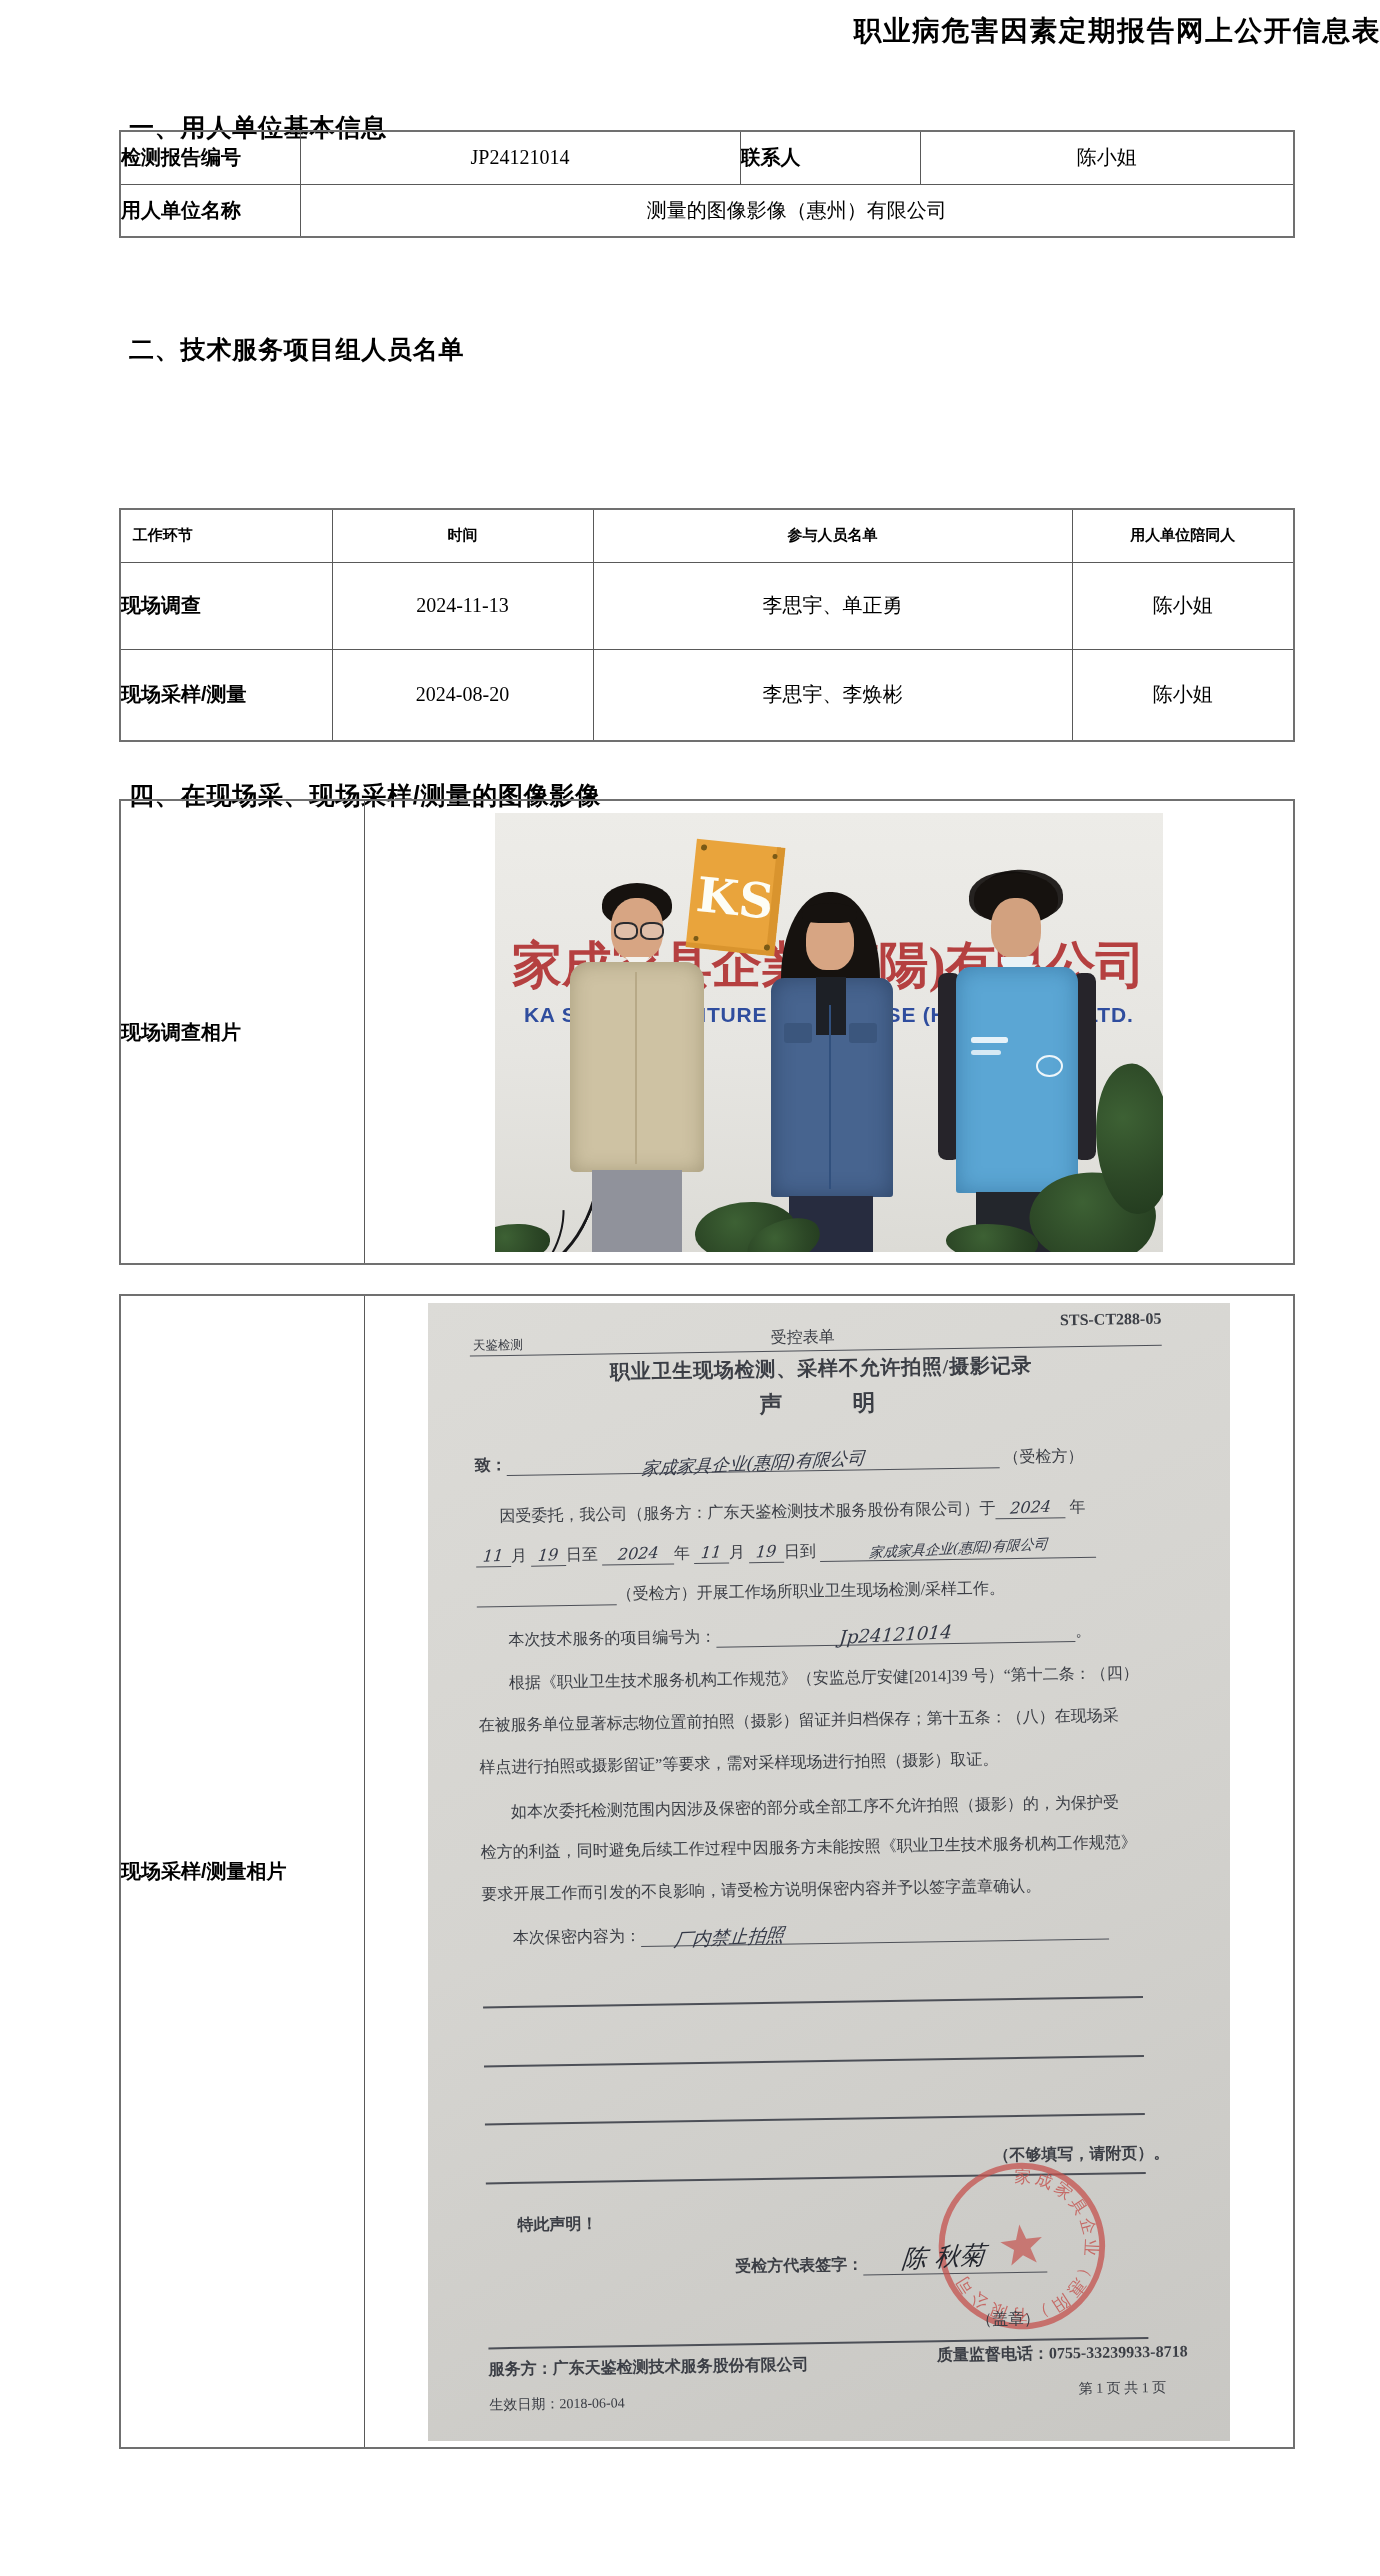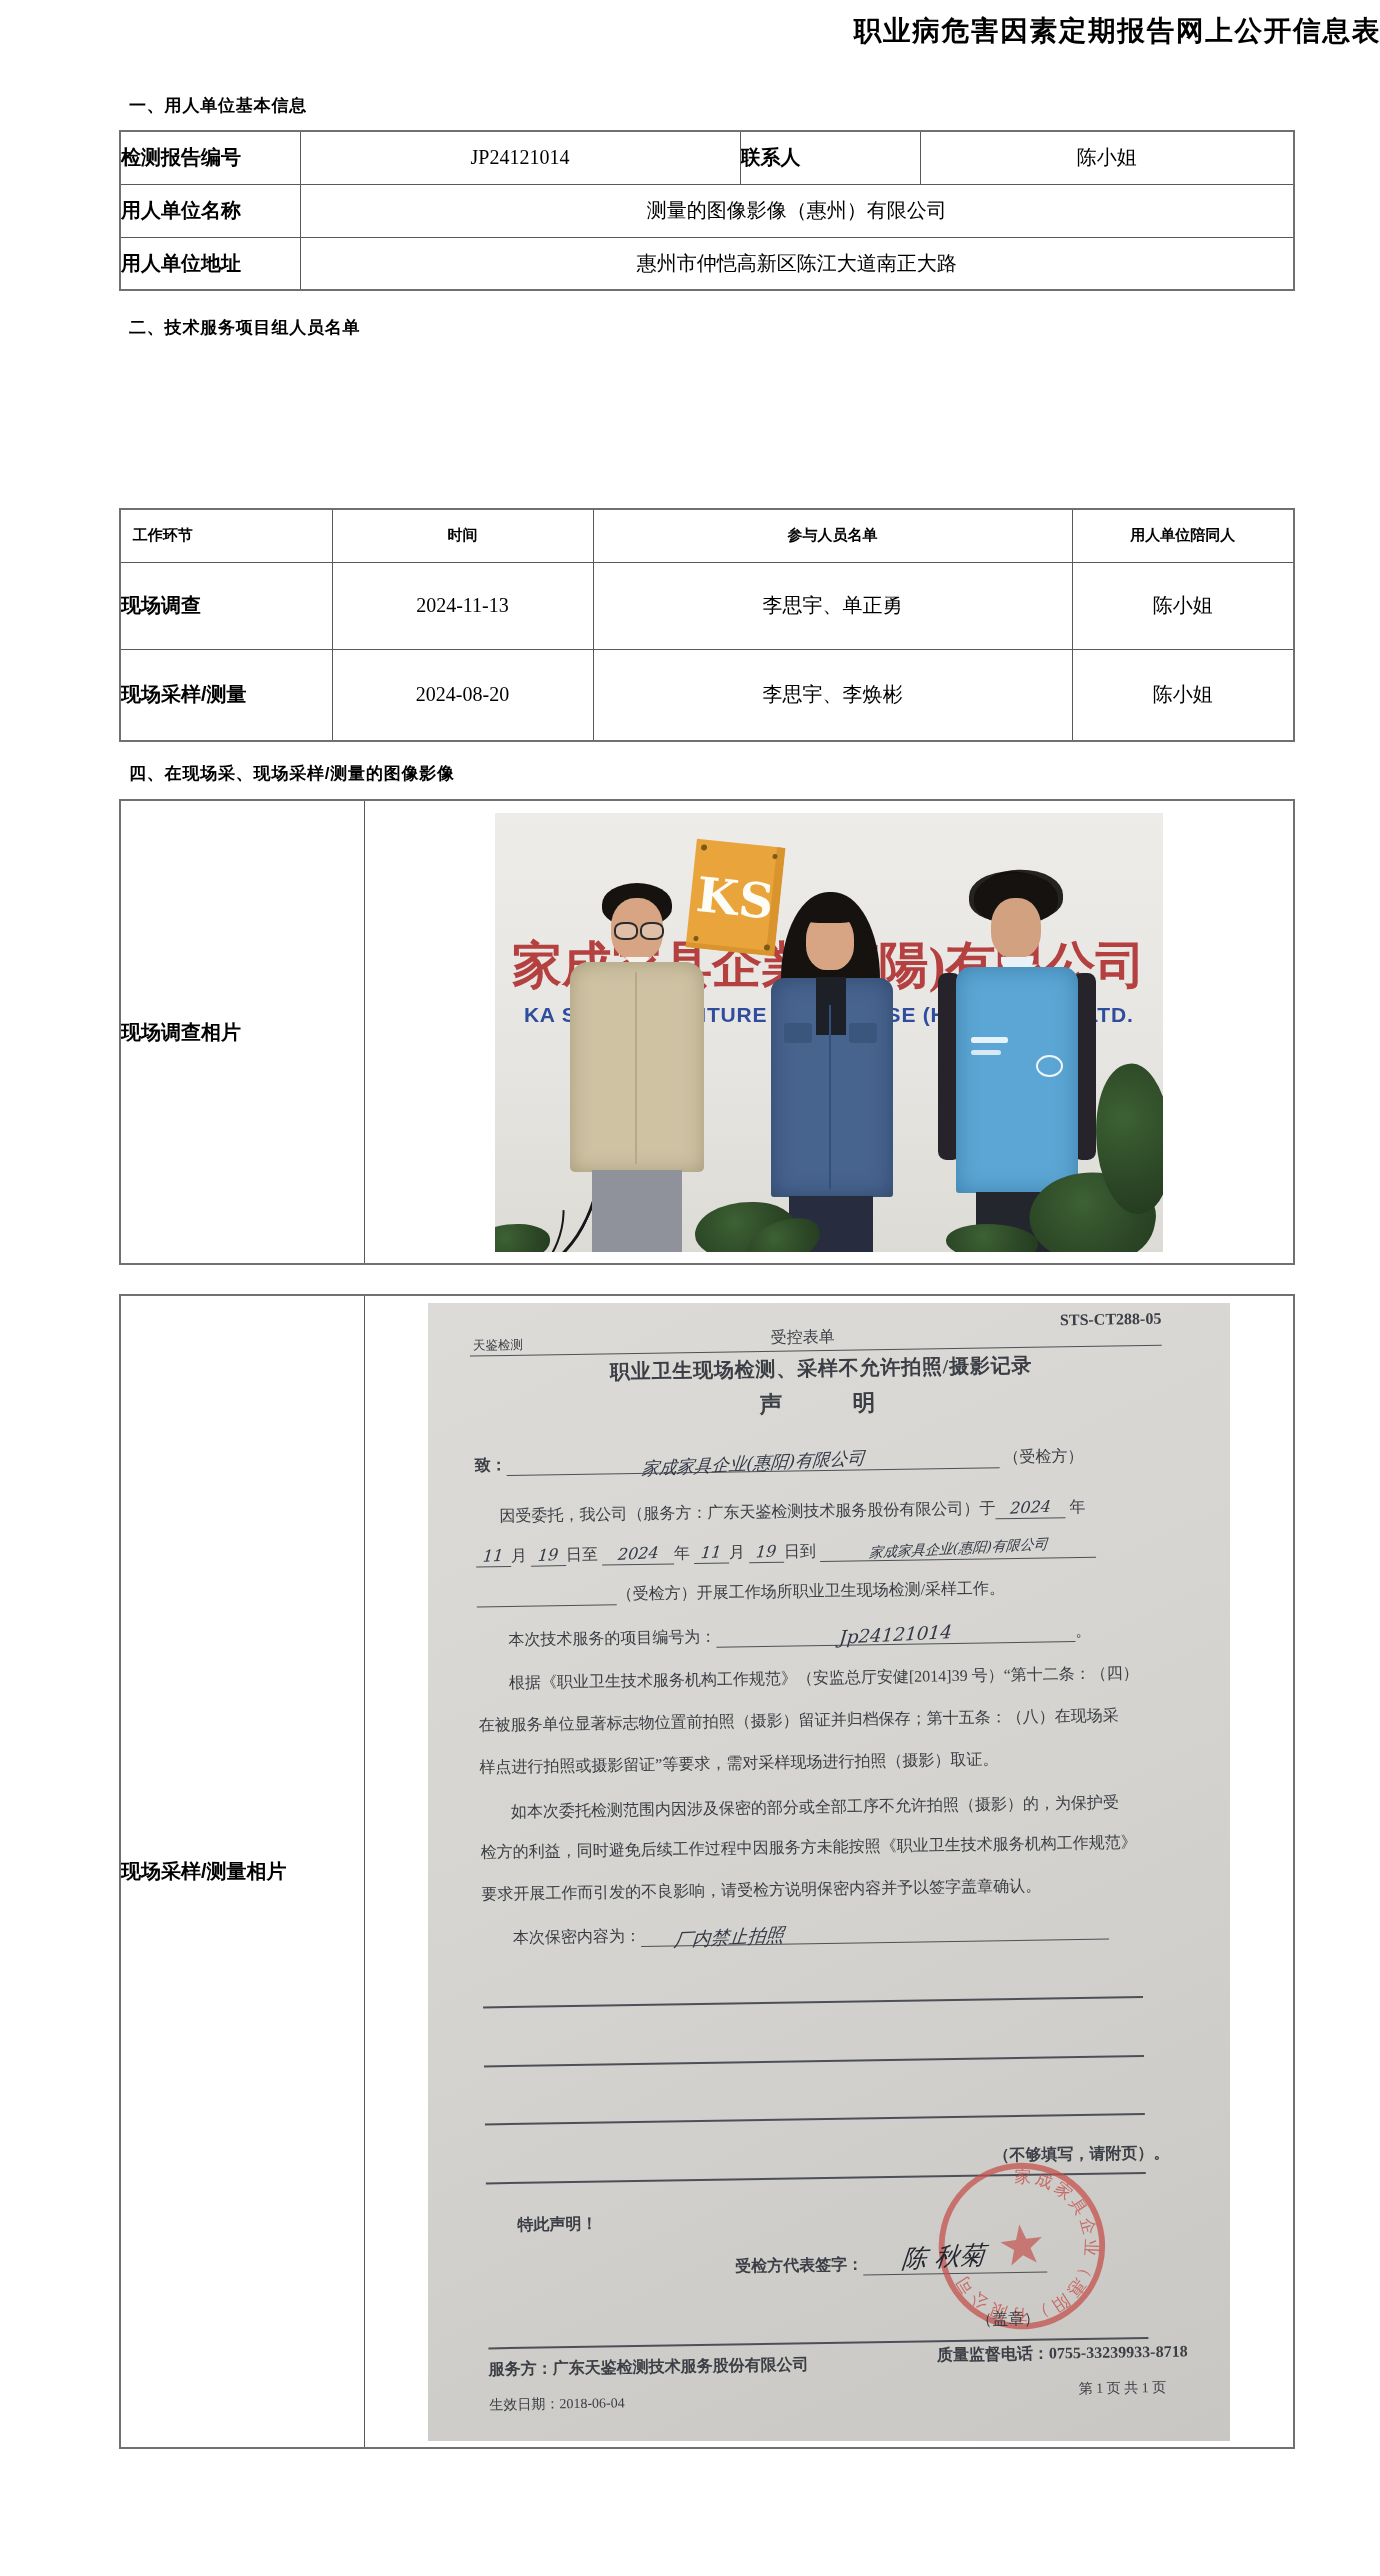--- a/index.html
+++ b/index.html
@@ -1,21 +1,21 @@
 <!DOCTYPE html>
 <html style="font-size:13.4px"><head>
 <meta charset="utf-8">
 <style>
   html,body{margin:0;padding:0;background:#ffffff;}
   #doc{position:relative;width:1381px;height:2576px;background:#ffffff;overflow:hidden;
        font-family:"Liberation Serif",serif;color:#000;}
   .title{position:absolute;top:11.7px;left:0;width:100%;text-align:right;
          font-family:"Liberation Sans",sans-serif;font-weight:bold;font-size:27.6px;letter-spacing:1.7px;}
   .sec-head{position:absolute;left:129px;font-family:"Liberation Sans",sans-serif;
-            font-weight:bold;font-size:17px;letter-spacing:0.8px;}
+            font-weight:bold;font-size:25px;letter-spacing:0.8px;margin-top:17px;}
   table.tbl{position:absolute;border-collapse:collapse;table-layout:fixed;width:1176px;
             border:2.5px solid #707070;}
   table.tbl td{border:1.7px solid #595959;padding:0;overflow:hidden;}
   td.lbl{font-family:"Liberation Sans",sans-serif;font-weight:bold;font-size:20px;
          padding-left:11.7px;text-align:left;vertical-align:middle;}
   td.val{font-family:"Liberation Serif",serif;font-size:20px;text-align:center;vertical-align:middle;}
   td.hdr{font-family:"Liberation Sans",sans-serif;font-weight:bold;font-size:15px;
          text-align:center;vertical-align:middle;}
 
   
@@ -104,24 +104,20 @@
         <tr style="height:53px">
       <td class="lbl">检测报告编号</td>
       <td class="val">JP24121014</td>
       <td class="lbl">联系人</td>
       <td class="val">陈小姐</td>
     </tr>
     <tr style="height:53px">
       <td class="lbl">用人单位名称</td>
       <td class="val" colspan="3">测量的图像影像（惠州）有限公司</td>
     </tr>
-    <tr style="height:53px">
-      <td class="lbl">用人单位地址</td>
-      <td class="val" colspan="3">惠州市仲恺高新区陈江大道南正大路</td>
-    </tr>
   </tbody>
     </table>
 
   <div class="sec-head" style="top:316px;">二、技术服务项目组人员名单</div>
 
   <table class="tbl" style="left:119px;top:508px;">
     <colgroup>
         <col style="width:212px">
         <col style="width:261px">
         <col style="width:479px">

